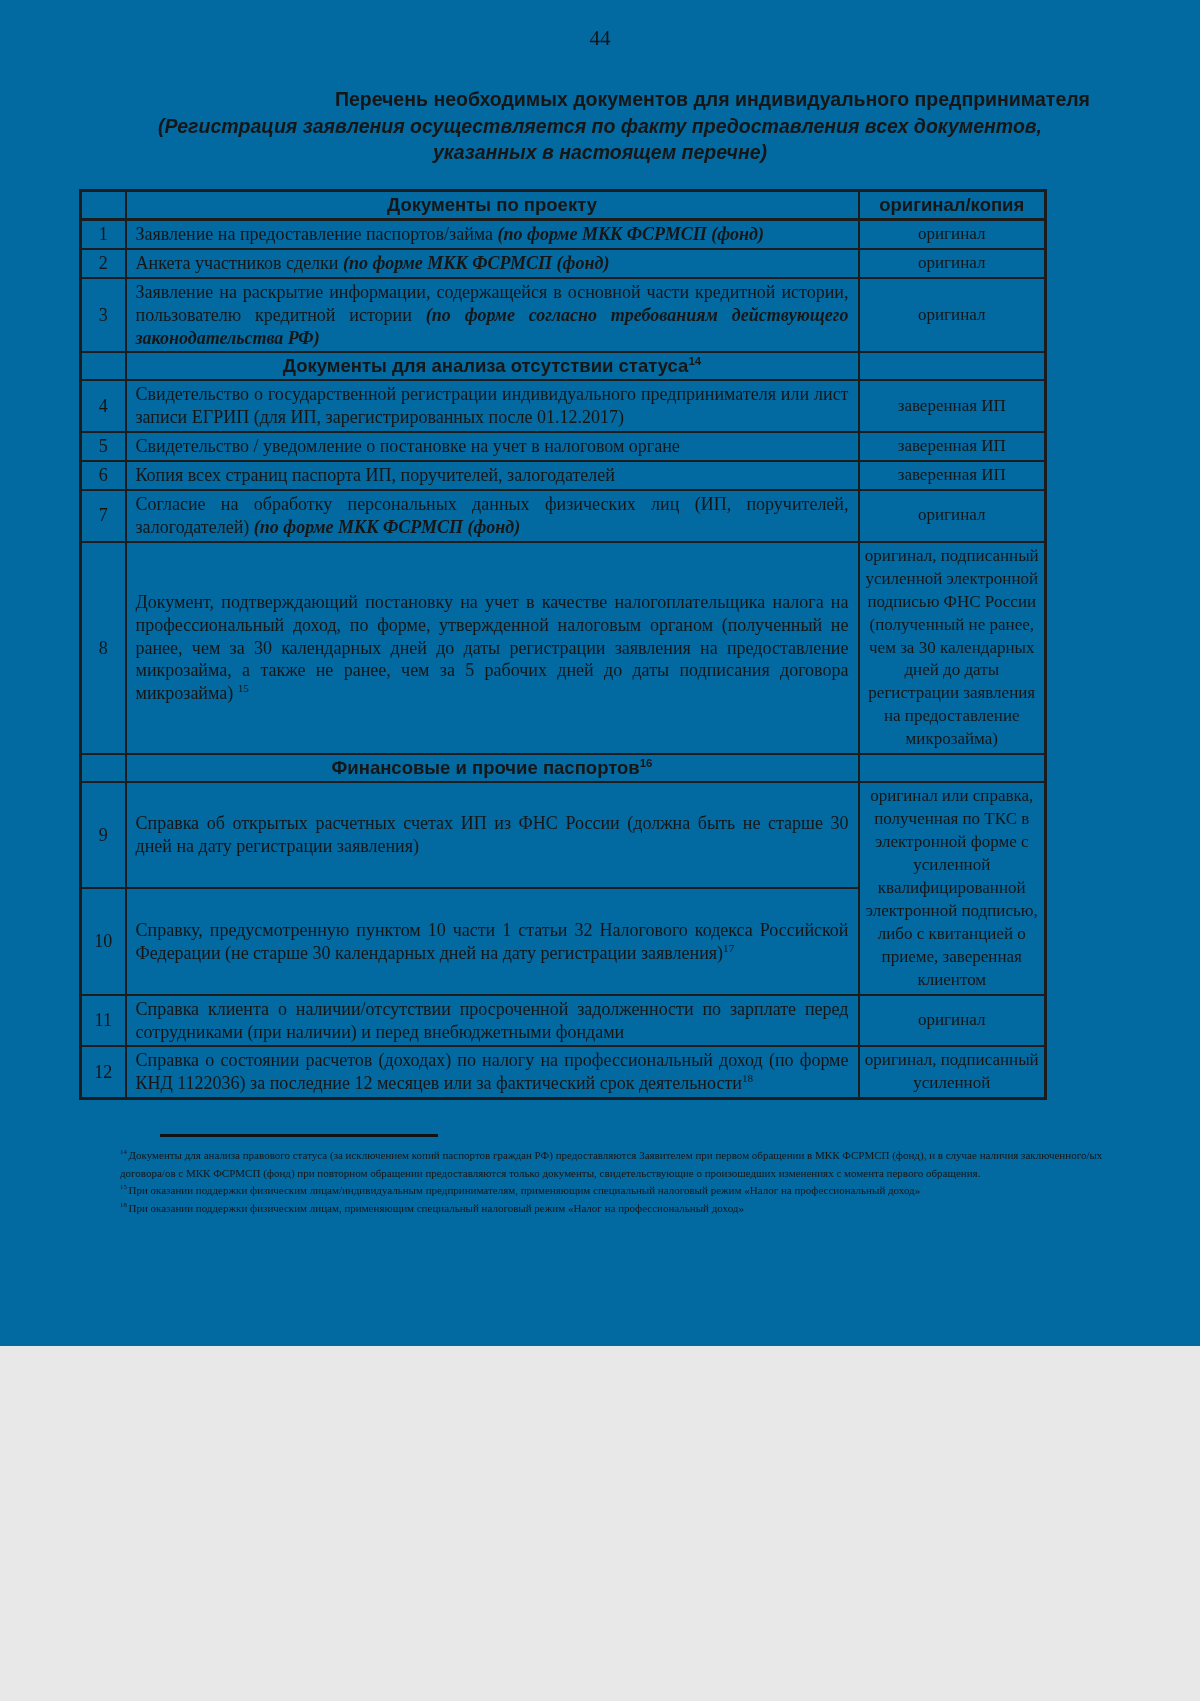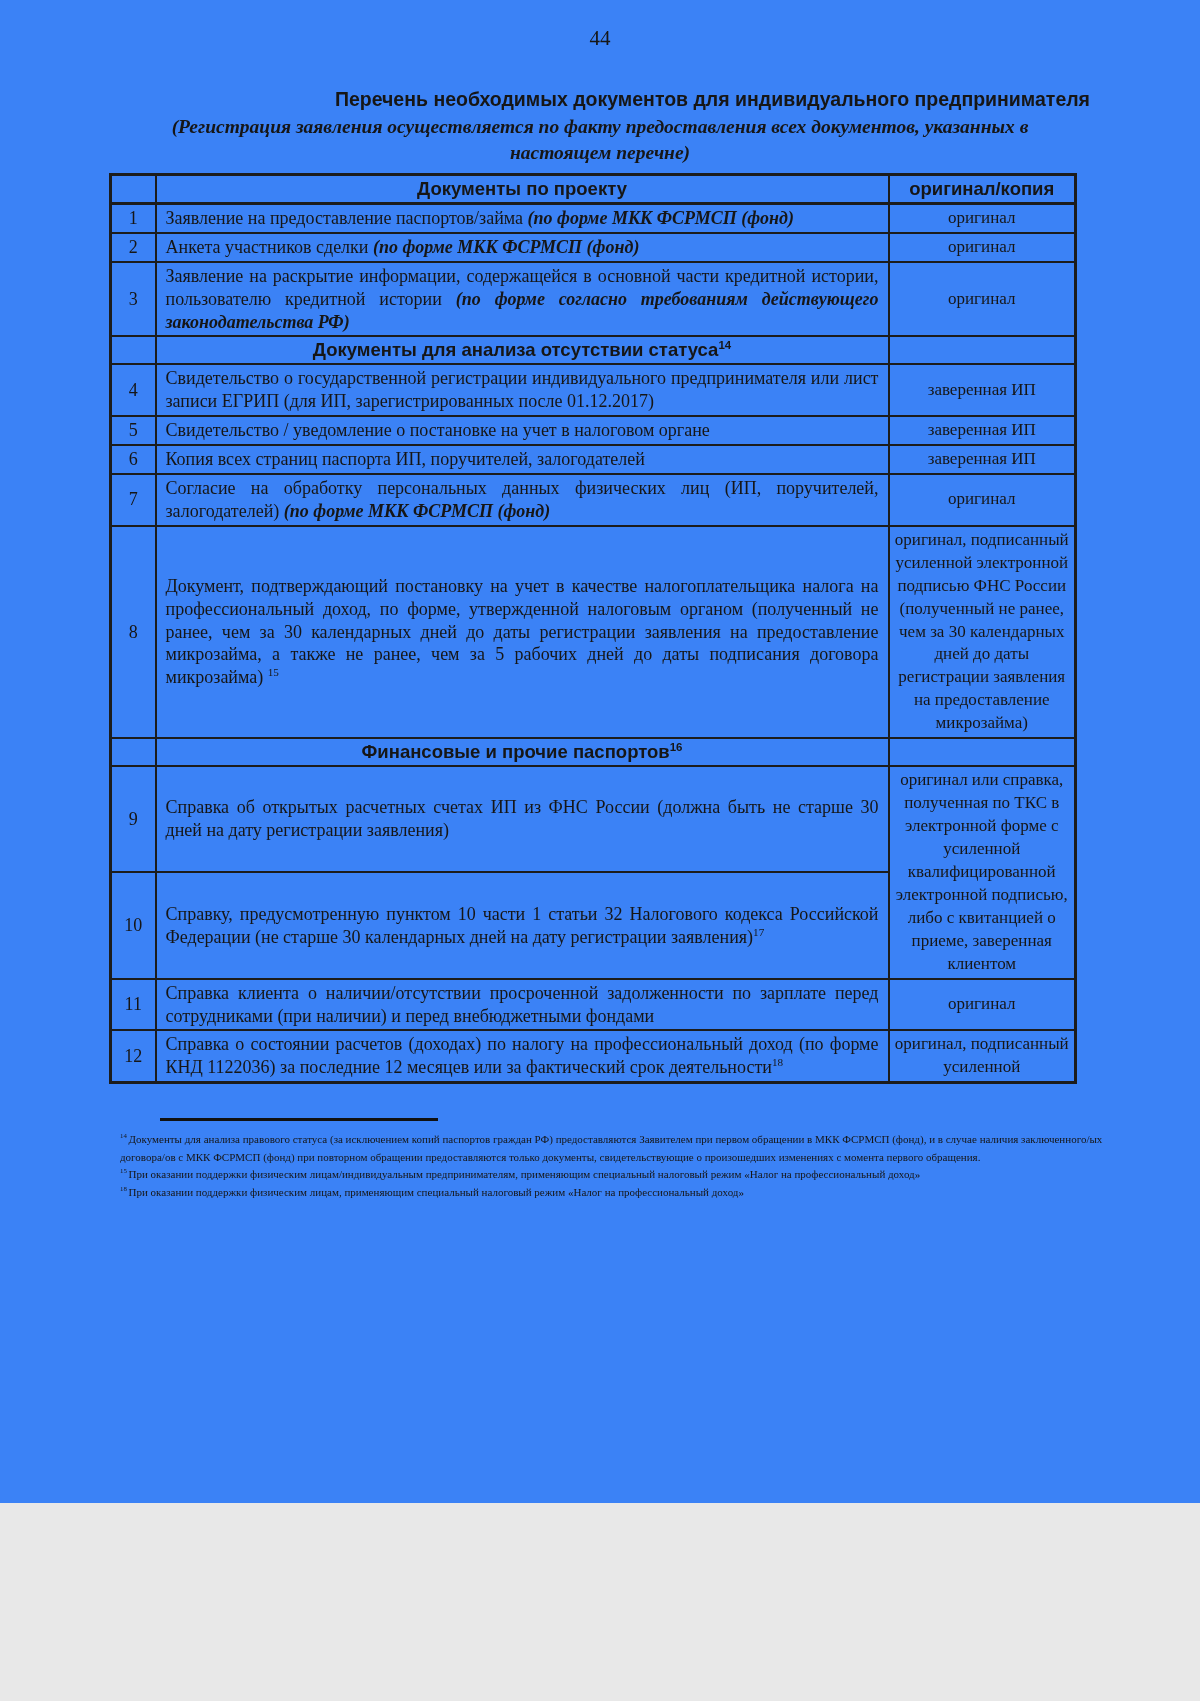--- a/index.html
+++ b/index.html
@@ -1,21 +1,21 @@
 <!DOCTYPE html>
 <html><head>
 <meta charset="utf-8">
 <style>
   html, body { margin: 0; padding: 0; background: #e8e8e8; }
   .page {
     position: relative;
     width: 1200px;
-    height: 1503px;
+    height: 1346px;
     margin: 0 auto;
-    background: #3b82f6;
+    background: #0369a1;
     color: #161616;
     overflow: hidden;
     box-sizing: border-box;
     padding-top: 26px;
   }
   .page-number {
     text-align: center;
     font-family: "Liberation Serif", serif;
     font-size: 21px;
     margin-bottom: 36px;
@@ -24,32 +24,32 @@
     width: 980px;
     margin: 0 auto;
     text-align: right;
     font-family: "Liberation Sans", sans-serif;
     font-weight: 700;
     font-size: 19.5px;
     line-height: 1.3;
   }
   .doc-subtitle {
     width: 930px;
-    margin: 2px auto 8px auto;
-    text-align: center;
-    font-family: Liberation Serif, serif;
+    margin: 2px auto 24px auto;
+    text-align: center;
+    font-family: Liberation Sans, sans-serif;
     font-weight: 700;
     font-style: italic;
     font-size: 19.5px;
     line-height: 1.3;
   }
   table.doc-table {
     border-collapse: collapse;
     table-layout: fixed;
-    margin-left: 109px;
+    margin-left: 79px;
     width: 965px;
     border: 3px solid #1c1c1c;
   }
   .doc-table col.c-num  { width: 45px; }
   .doc-table col.c-doc  { width: 733px; }
   .doc-table col.c-copy { width: 187px; }
   .doc-table th, .doc-table td {
     border: 2px solid #1c1c1c;
     padding: 1px 6px;
     vertical-align: middle;

